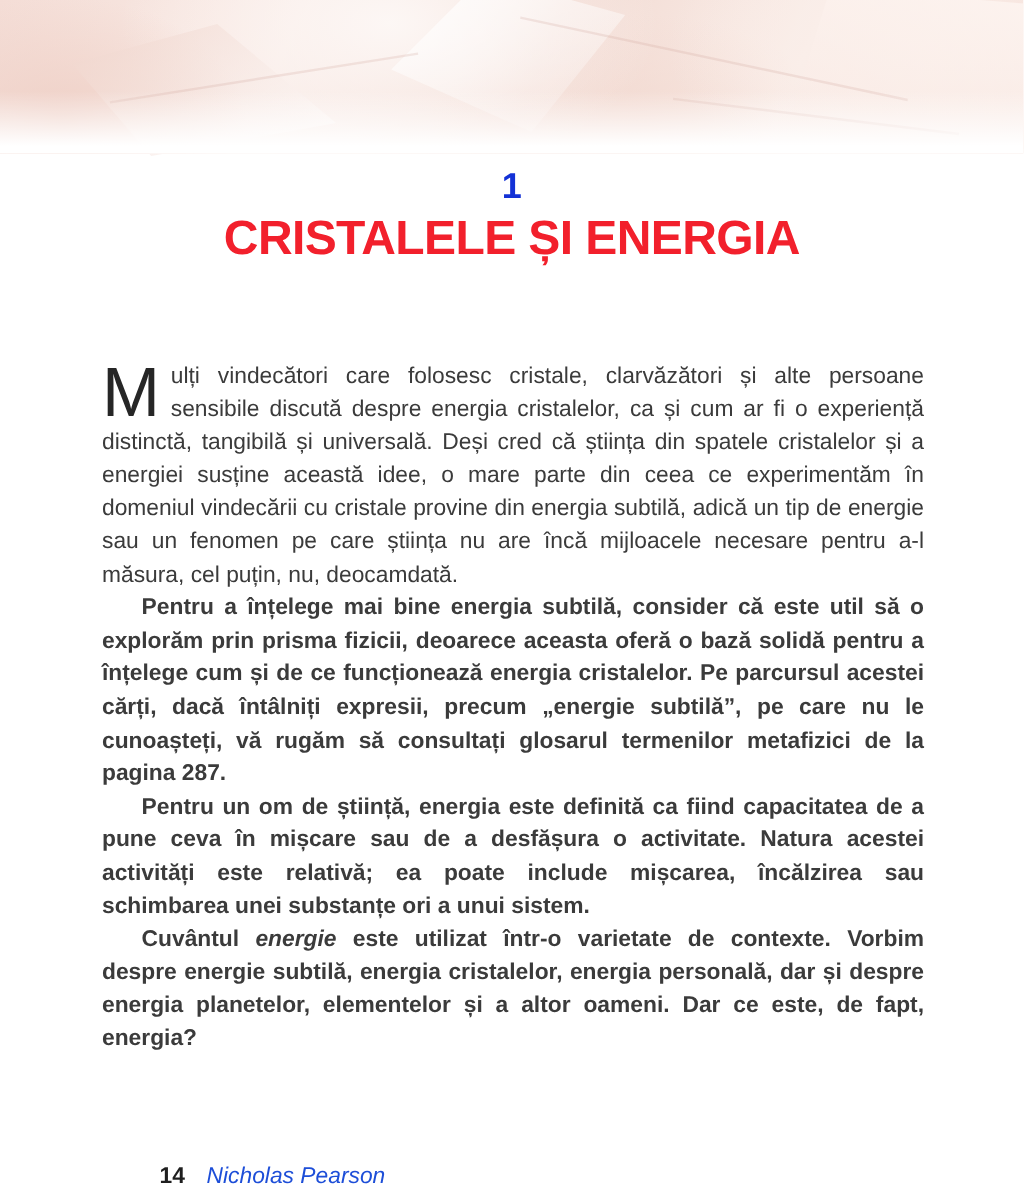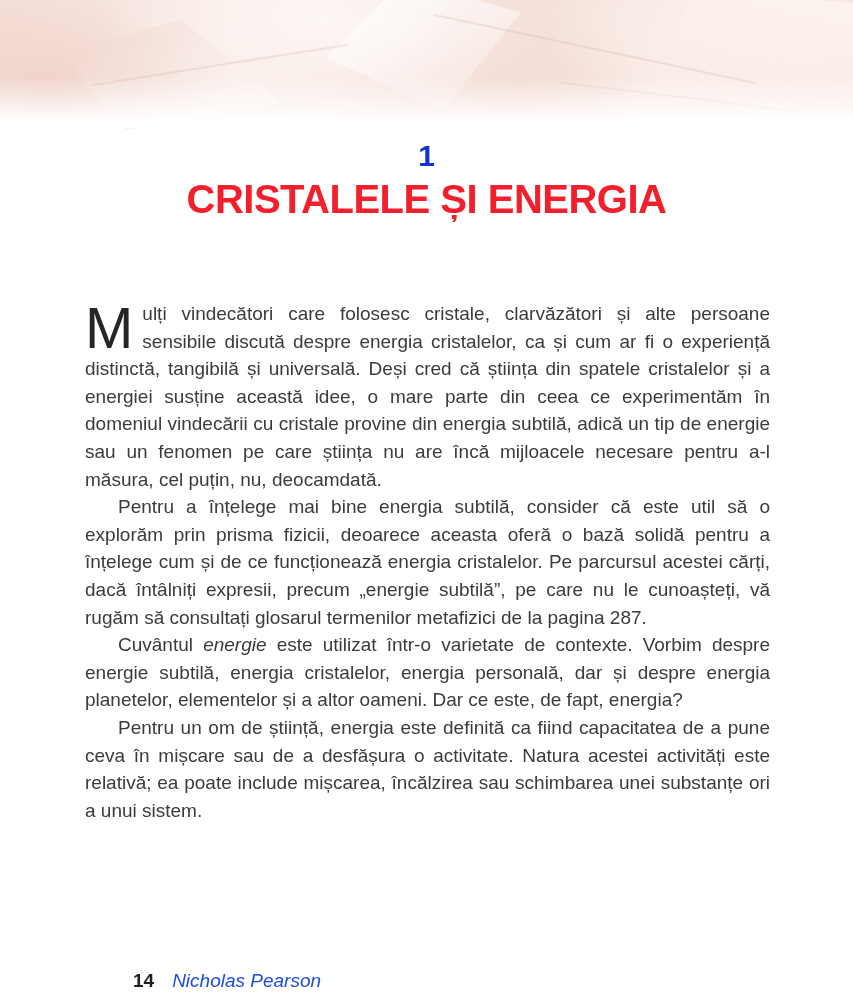--- a/index.html
+++ b/index.html
@@ -86,20 +86,21 @@
     color: #3b3b3b;
     font-size: 19px;
     line-height: 27.6px;
     text-align: justify;
   }
   .content p {
     margin: 0;
   }
   .content p.indent {
     text-indent: 33px;
+    font-weight: bold;
   }
   .drop-cap {
     float: left;
     font-size: 58px;
     line-height: 47px;
     padding: 4px 9px 0 0;
     color: #262626;
   }
   .section-heading {
     margin: 20px 0 12px 0;
@@ -146,23 +147,23 @@
 
   <h1 class="chapter-title" style="margin:2px 0 15px 0;">CRISTALELE ȘI ENERGIA</h1>
 
   <div class="content">
 
     <p><span class="drop-cap">M</span><span>ulți vindecători care folosesc cristale, clarvăzători și alte persoane sensibile discută despre energia cristalelor, ca și cum ar fi o experiență distinctă, tangibilă și universală. Deși cred că știința din spatele cristalelor și a energiei susține această idee, o mare parte din ceea ce experimentăm în domeniul vindecării cu cristale provine din energia subtilă, adică un tip de energie sau un fenomen pe care știința nu are încă mijloacele necesare pentru a-l măsura, cel puțin, nu, deocamdată.</span></p>
 
     <p class="indent">Pentru a înțelege mai bine energia subtilă, consider că este util să o explorăm prin prisma fizicii, deoarece aceasta oferă o bază solidă pentru a înțelege cum și de ce funcționează energia cristalelor. Pe parcursul acestei cărți, dacă întâlniți expresii, precum „energie subtilă”, pe care nu le cunoașteți, vă rugăm să consultați glosarul termenilor metafizici de la pagina 287.</p>
 
 
+    <p class="indent">Pentru un om de știință, energia este definită ca fiind capacitatea de a pune ceva în mișcare sau de a desfășura o activitate. Natura acestei activități este relativă; ea poate include mișcarea, încălzirea sau schimbarea unei substanțe ori a unui sistem.</p>
+
     <p class="indent"><span>Cuvântul </span><span class="italic">energie</span><span> este utilizat într-o varietate de contexte. Vorbim despre energie subtilă, energia cristalelor, energia personală, dar și despre energia planetelor, elementelor și a altor oameni. Dar ce este, de fapt, energia?</span></p>
-
-    <p class="indent">Pentru un om de știință, energia este definită ca fiind capacitatea de a pune ceva în mișcare sau de a desfășura o activitate. Natura acestei activități este relativă; ea poate include mișcarea, încălzirea sau schimbarea unei substanțe ori a unui sistem.</p>
 
 
   </div>
 
   <div class="footer">
     <span class="page-number">14</span><span class="author">Nicholas Pearson</span>
   </div>
 
 </div>
 

